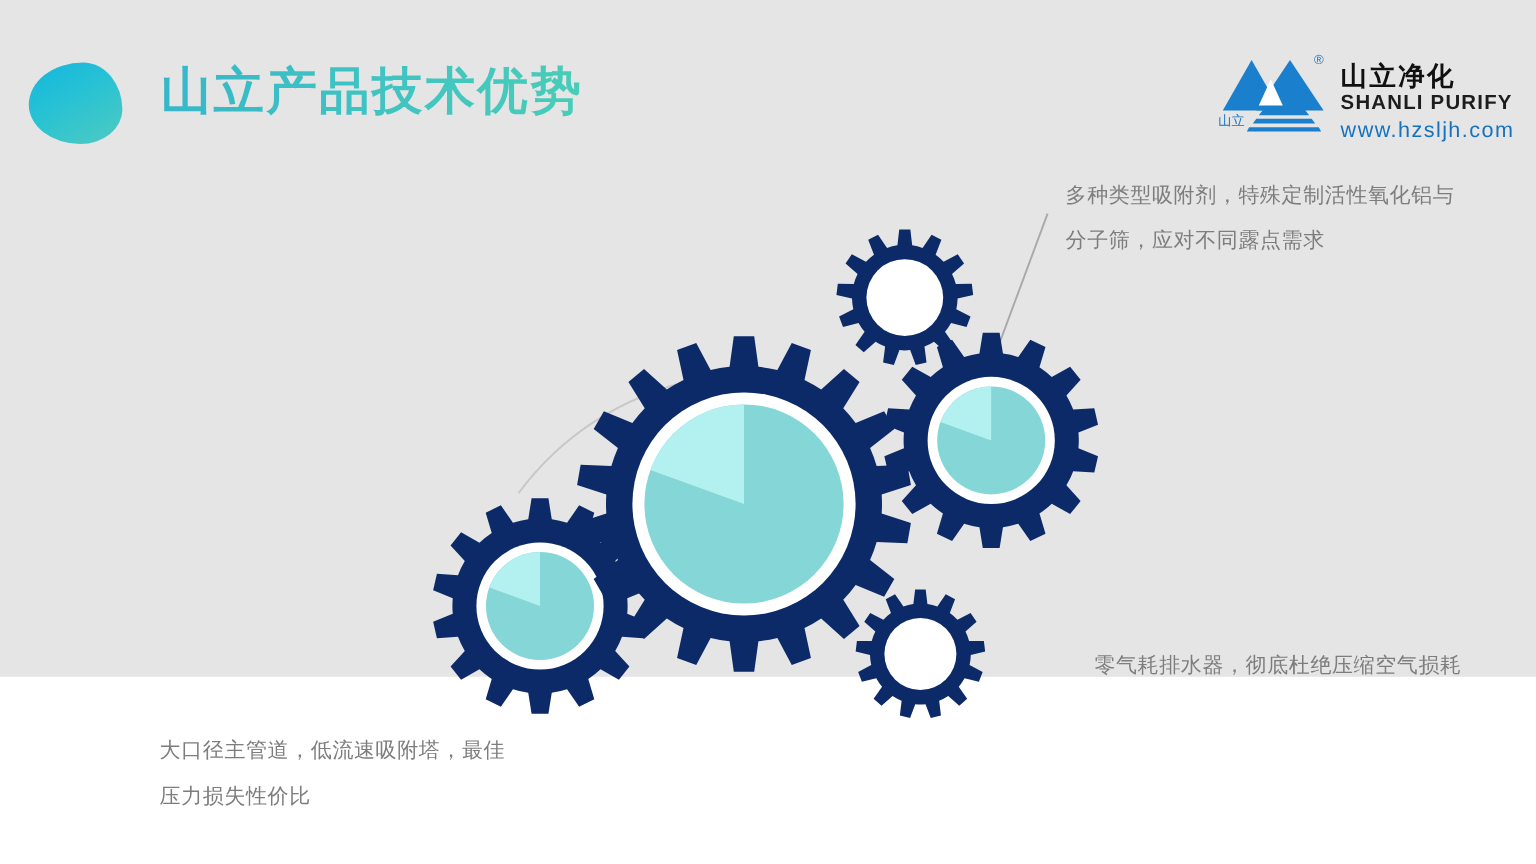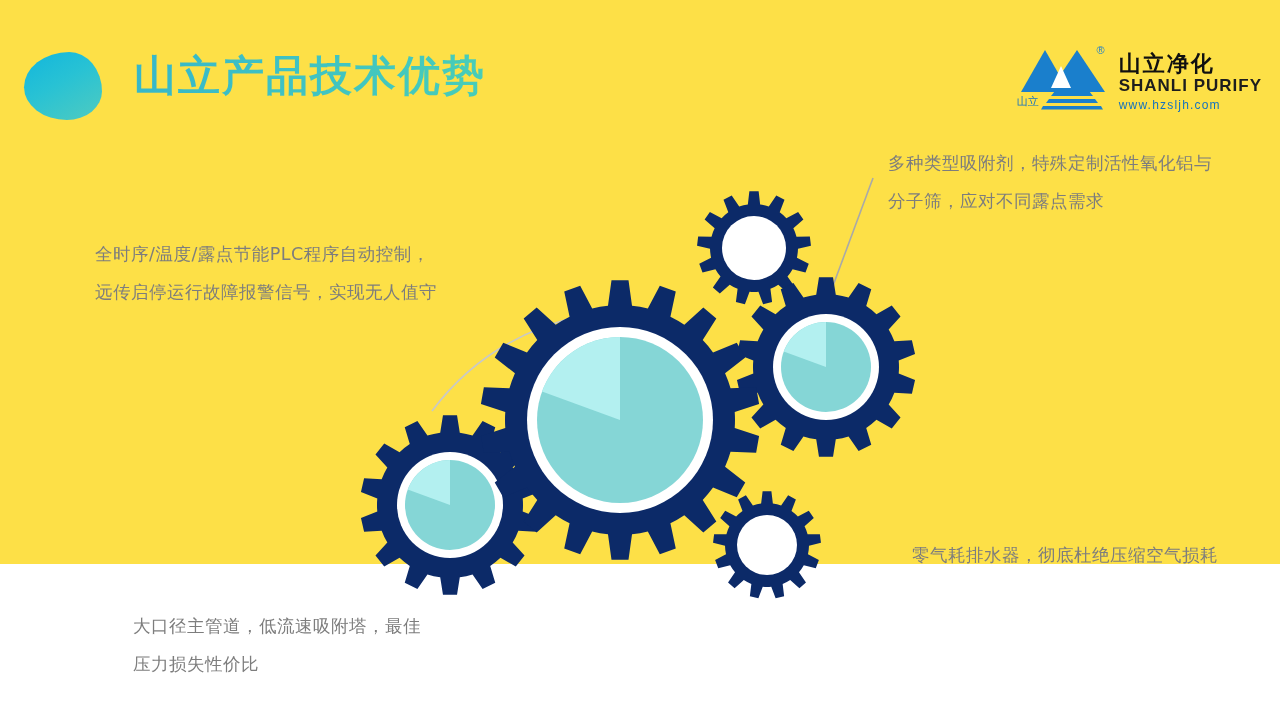--- a/index.html
+++ b/index.html
@@ -10,21 +10,21 @@
   body {
     width: 1280px;
     height: 720px;
     overflow: hidden;
     font-family: "Liberation Sans", "DejaVu Sans", sans-serif;
   }
   .slide {
     position: relative;
     width: 1280px;
     height: 564px;
-    background: #fde047;
+    background: #e5e5e5;
   }
 
   
   .title-blob {
     position: absolute;
     left: 24px;
     top: 52px;
     width: 78px;
     height: 68px;
     background: linear-gradient(150deg, #12b6dd 0%, #28c2d4 45%, #4fcbc0 100%);
@@ -93,21 +93,21 @@
   }
   .logo-en {
     font-size: 17px;
     font-weight: bold;
     color: #1d1d1d;
     letter-spacing: 1px;
     line-height: 1.2;
     margin-top: 1px;
   }
   .logo-url {
-    font-size: 12px;
+    font-size: 18px;
     color: #1572bf;
     letter-spacing: 1.2px;
     line-height: 1.2;
     margin-top: 2px;
   }
 
   
   .callout {
     position: absolute;
     color: #7d7d7d;
@@ -208,19 +208,18 @@
         <path id="mg" fill="#0c2a68" d="M-12.02,-114.37 L-8.50,-139.74 L8.50,-139.74 L12.02,-114.37 A115,115 0 0,1 27.82,-111.58 L39.81,-134.22 L55.78,-128.41 L50.41,-103.36 A115,115 0 0,1 64.31,-95.34 L83.31,-112.51 L96.33,-101.59 L82.72,-79.89 A115,115 0 0,1 93.04,-67.60 L116.77,-77.23 L125.27,-62.51 L105.06,-46.77 A115,115 0 0,1 110.55,-31.70 L136.14,-32.63 L139.09,-15.90 L114.72,-8.02 A115,115 0 0,1 114.72,8.02 L139.09,15.90 L136.14,32.63 L110.55,31.70 A115,115 0 0,1 105.06,46.77 L125.27,62.51 L116.77,77.23 L93.04,67.60 A115,115 0 0,1 82.72,79.89 L96.33,101.59 L83.31,112.51 L64.31,95.34 A115,115 0 0,1 50.41,103.36 L55.78,128.41 L39.81,134.22 L27.82,111.58 A115,115 0 0,1 12.02,114.37 L8.50,139.74 L-8.50,139.74 L-12.02,114.37 A115,115 0 0,1 -27.82,111.58 L-39.81,134.22 L-55.78,128.41 L-50.41,103.36 A115,115 0 0,1 -64.31,95.34 L-83.31,112.51 L-96.33,101.59 L-82.72,79.89 A115,115 0 0,1 -93.04,67.60 L-116.77,77.23 L-125.27,62.51 L-105.06,46.77 A115,115 0 0,1 -110.55,31.70 L-136.14,32.63 L-139.09,15.90 L-114.72,8.02 A115,115 0 0,1 -114.72,-8.02 L-139.09,-15.90 L-136.14,-32.63 L-110.55,-31.70 A115,115 0 0,1 -105.06,-46.77 L-125.27,-62.51 L-116.77,-77.23 L-93.04,-67.60 A115,115 0 0,1 -82.72,-79.89 L-96.33,-101.59 L-83.31,-112.51 L-64.31,-95.34 A115,115 0 0,1 -50.41,-103.36 L-55.78,-128.41 L-39.81,-134.22 L-27.82,-111.58 A115,115 0 0,1 -12.02,-114.37 Z"></path>
         <circle cx="0" cy="0" r="93" fill="#ffffff"></circle>
         <circle cx="0" cy="0" r="83" fill="#85d6d6"></circle>
         <path d="M0,0 L0,-83 A83,83 0 0,0 -78.0,-28.4 Z" fill="#b3f0f0"></path>
       </g>
     </svg>
   </div>
 
   <div class="callout" id="callout-top-right">多种类型吸附剂，特殊定制活性氧化铝与分子筛，应对不同露点需求</div>
 
-  <div class="callout" id="callout-left">全时序/温度/露点节能PLC程序自动控制，远传启停运行故障报警信号，实现无人值守</div>
 
   <div class="callout" id="callout-bottom-right">零气耗排水器，彻底杜绝压缩空气损耗</div>
 
   <div class="callout" id="callout-bottom-left">大口径主管道，低流速吸附塔，最佳压力损失性价比</div>
 
 </div>
 
 </body></html>

